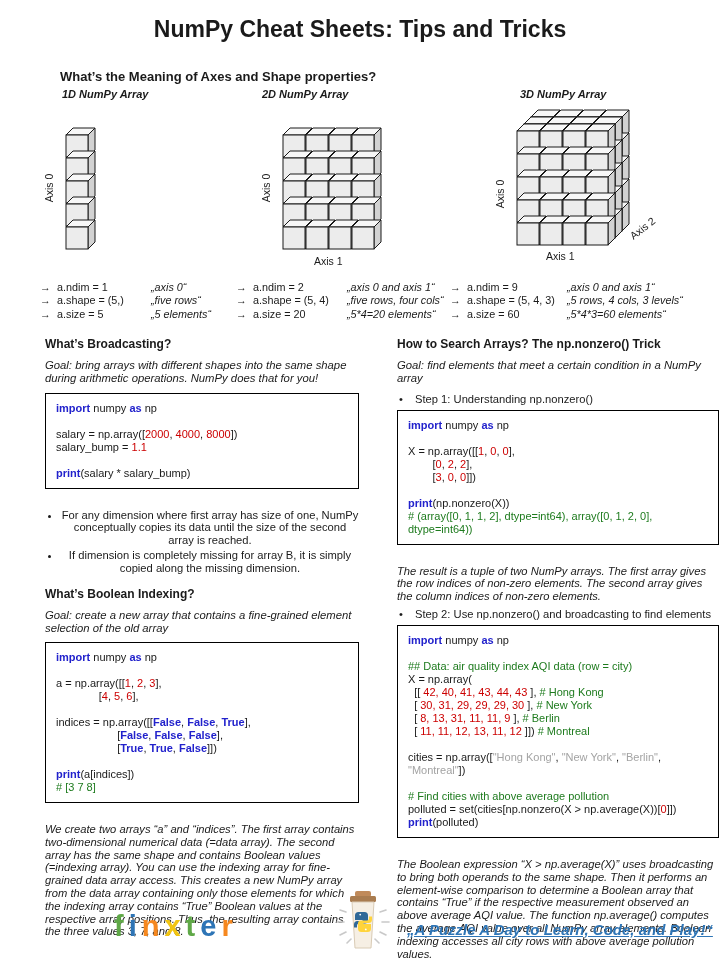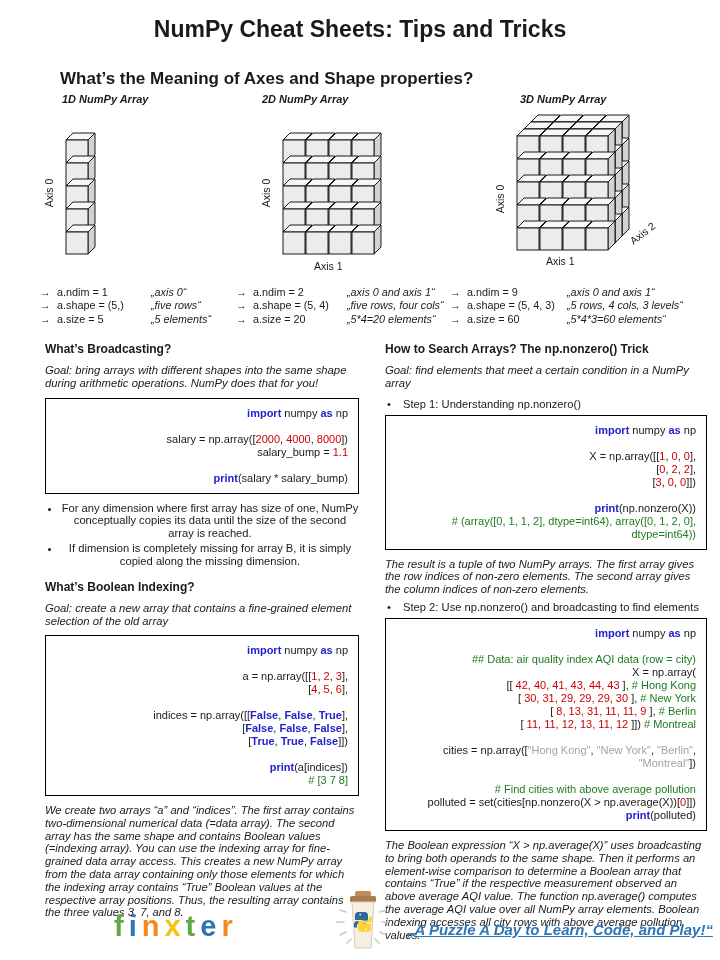--- a/index.html
+++ b/index.html
@@ -1,21 +1,21 @@
 <!DOCTYPE html>
 <html style="--kw: #2222CC; --num: #CC0000; --com: #1E7B1E; --str: #A3A3A3; --tag: #2E75B6;"><head>
 <meta charset="utf-8">
 <style>
   html,body{margin:0;padding:0;background:#888;}
   .page{
     position:relative; width:720px; height:960px; margin:0 auto; background:#fff;
     font-family:"Liberation Sans", sans-serif; color:#1a1a1a; overflow:hidden;
   }
   .title{ text-align:center; font-size:23px; font-weight:bold; margin:0; padding-top:16px; letter-spacing:0px; }
-  .axes-heading{ font-size:17px; font-weight:bold; margin:26px 0 0 60px; }
+  .axes-heading{ font-size:13px; font-weight:bold; margin:26px 0 0 60px; }
 
   .diagrams{ display:flex; margin:4px 0 0 40px; width:662px; }
   .diag-col{ position:relative; }
   .diag-col.c0{ width:196px; } .diag-col.c1{ width:214px; } .diag-col.c2{ width:252px; }
   .diag-label{ font-size:11px; font-weight:bold; font-style:italic; }
   .c0 .diag-label{ margin-left:22px; } .c1 .diag-label{ margin-left:26px; } .c2 .diag-label{ margin-left:70px; }
   .diag-box{ position:relative; height:172px; }
   .cubes{ position:absolute; line-height:0; }
   .c0 .cubes{ left:25px; top:27px; }
   .c1 .cubes{ left:46px; top:27px; }
@@ -27,27 +27,27 @@
   .c2 .ax0{ left:36px; top:88px; }
   .c1 .ax1{ left:78px; top:155px; }
   .c2 .ax1{ left:96px; top:150px; }
   .c2 .ax2{ left:178px; top:122px; transform:rotate(-38deg); }
   .facts{ margin-top:9px; }
   .fact-row{ display:grid; grid-template-columns:17px 94px 1fr; font-size:10.8px; line-height:13.4px; }
   .c2 .fact-row{ grid-template-columns:17px 100px 1fr; }
   .fact-arrow{ }
   .fact-quote{ font-style:italic; }
 
-  .columns{ display:flex; margin:16px 0 0 45px; gap:26px; }
+  .columns{ display:flex; margin:16px 0 0 45px; gap:38px; }
   .col-left{ width:314px; }
   .col-right{ width:322px; }
   .sec-heading{ font-size:12px; font-weight:bold; margin:12px 0 8px 0; }
   .sec-heading.first{ margin-top:0; }
   .goal{ font-size:11.3px; font-style:italic; line-height:13.2px; margin:0 0 7px 0; }
-  .codebox{ border:1.2px solid #000; padding:8px 10px; margin:2px 0 8px 0;text-align:right; }
+  .codebox{ border:1.2px solid #000; padding:8px 10px; margin:2px 0 20px 0; }
   .code-line{ font-size:11px; line-height:13px; white-space:pre-wrap; }
   .tok-p{ color:#1a1a1a; } .tok-k{ color:var(--kw); font-weight:bold; }
   .tok-n{ color:var(--num); } .tok-c{ color:var(--com); } .tok-s{ color:var(--str); }
   ul.bullets{ margin:4px 0 6px 0; padding-left:16px;text-align:center; }
   ul.bullets li{ font-size:11.2px; line-height:12.6px; margin-bottom:3px; }
   .step{ display:flex; font-size:11.2px; line-height:13px; margin:1px 0 4px 2px; }
   .step::before{ content:"•"; width:16px; flex:none; }
   .para{ font-size:11.2px; line-height:12.8px; margin:6px 0 0 0;font-style:italic; }
 
   .footer{ position:absolute; left:0; bottom:0; width:720px; height:70px; }

